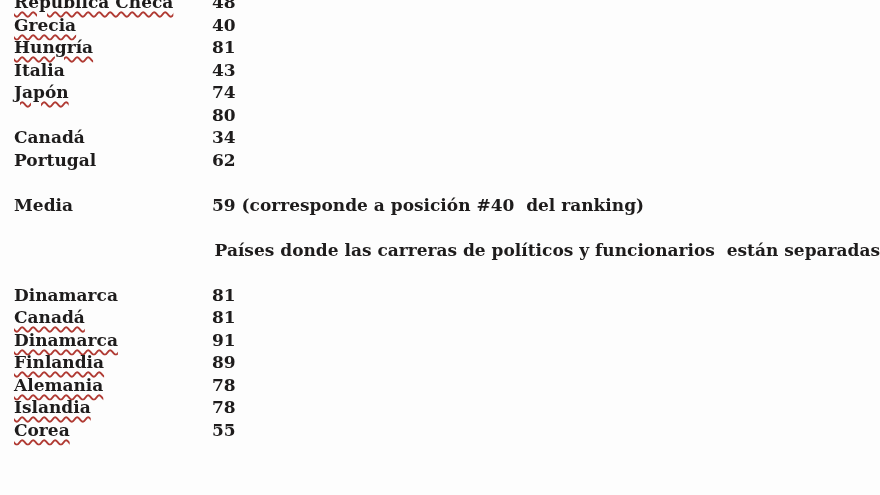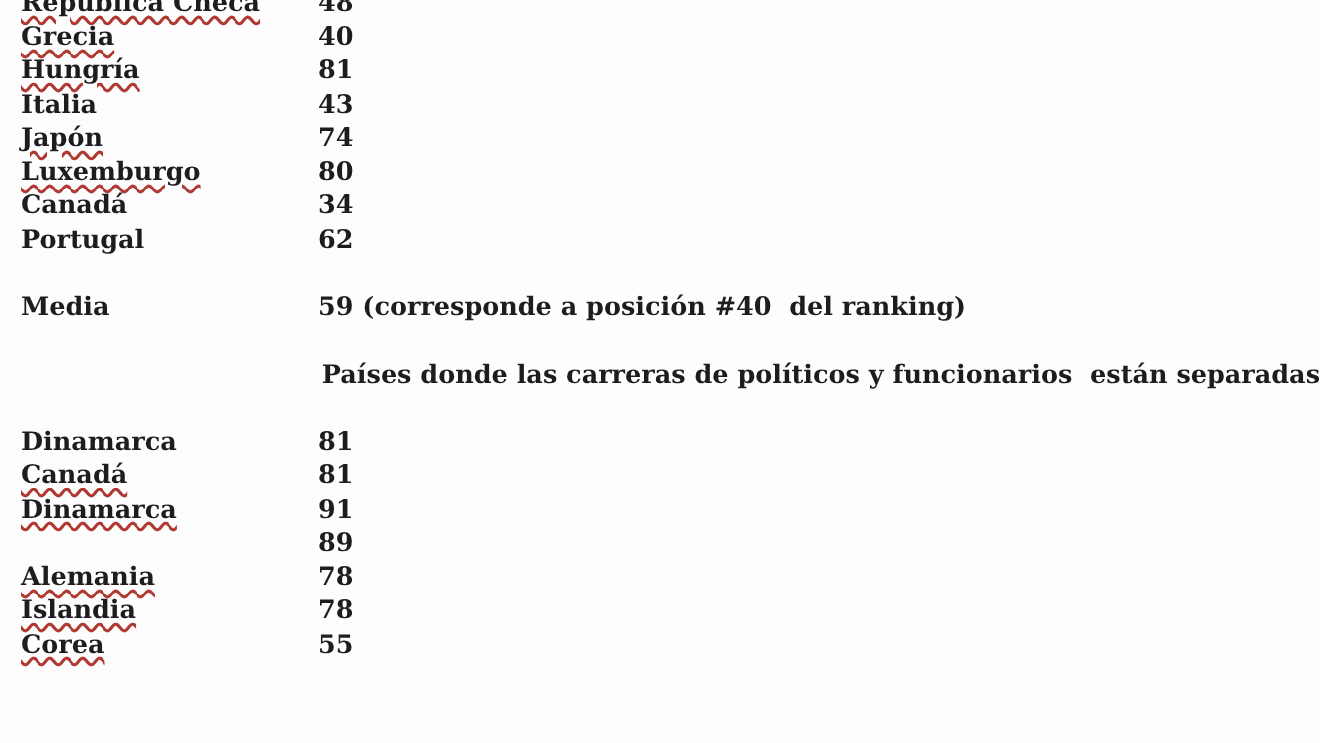--- a/index.html
+++ b/index.html
@@ -83,21 +83,20 @@
           <span class="country">Italia</span>
           <span class="value">43</span>
         </div>
 
         <div class="row">
           <span class="country misspelled">Japón</span>
           <span class="value">74</span>
         </div>
 
         <div class="row">
-          <span class="country misspelled">Luxemburgo</span>
           <span class="value">80</span>
         </div>
 
         <div class="row">
           <span class="country">Canadá</span>
           <span class="value">34</span>
         </div>
 
         <div class="row">
           <span class="country">Portugal</span>
@@ -130,20 +129,21 @@
           <span class="country misspelled">Canadá</span>
           <span class="value">81</span>
         </div>
 
         <div class="row">
           <span class="country misspelled">Dinamarca</span>
           <span class="value">91</span>
         </div>
 
         <div class="row">
+          <span class="country misspelled">Finlandia</span>
           <span class="value">89</span>
         </div>
 
         <div class="row">
           <span class="country misspelled">Alemania</span>
           <span class="value">78</span>
         </div>
 
         <div class="row">
           <span class="country misspelled">Islandia</span>

